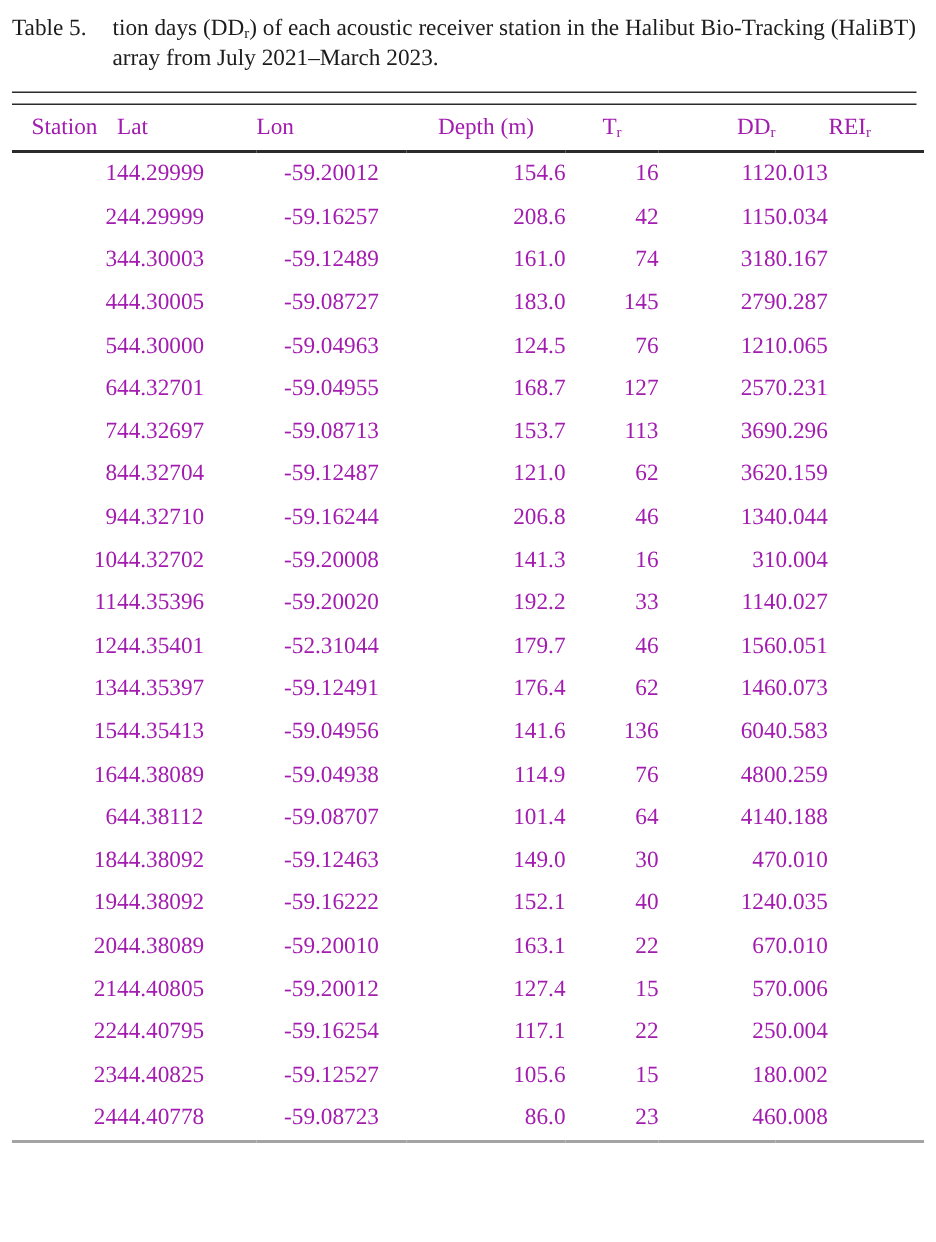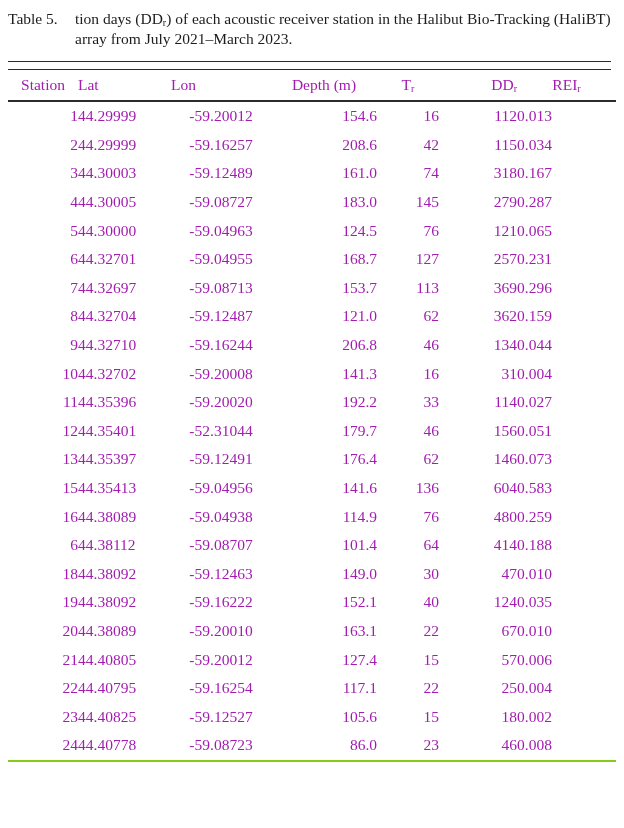--- a/index.html
+++ b/index.html
@@ -62,21 +62,21 @@
     vertical-align: middle;
     border-bottom: 2px solid #2b2b2b;
   }
   table.data tbody td {
     height: 28.6px;
     padding: 0;
     vertical-align: middle;
     white-space: nowrap;
   }
   table.data tbody tr:last-child td {
-    border-bottom: 2px solid #84cc16;
+    border-bottom: 2px solid #a3a3a3;
   }
   
   td.c0 { text-align: right;  padding-right: 16px; }
   td.c1 { text-align: left;   padding-left: 22px; }
   td.c2 { text-align: center;   padding-left: 22px; }
   td.c3 { text-align: right;  padding-right: 6px; }
   td.c4 { text-align: right;  padding-right: 6px; }
   td.c5 { text-align: right;  padding-right: 6px; }
   td.c6 { text-align: left;  padding-right: 22px; }
   th.c0 { text-align: center; }

